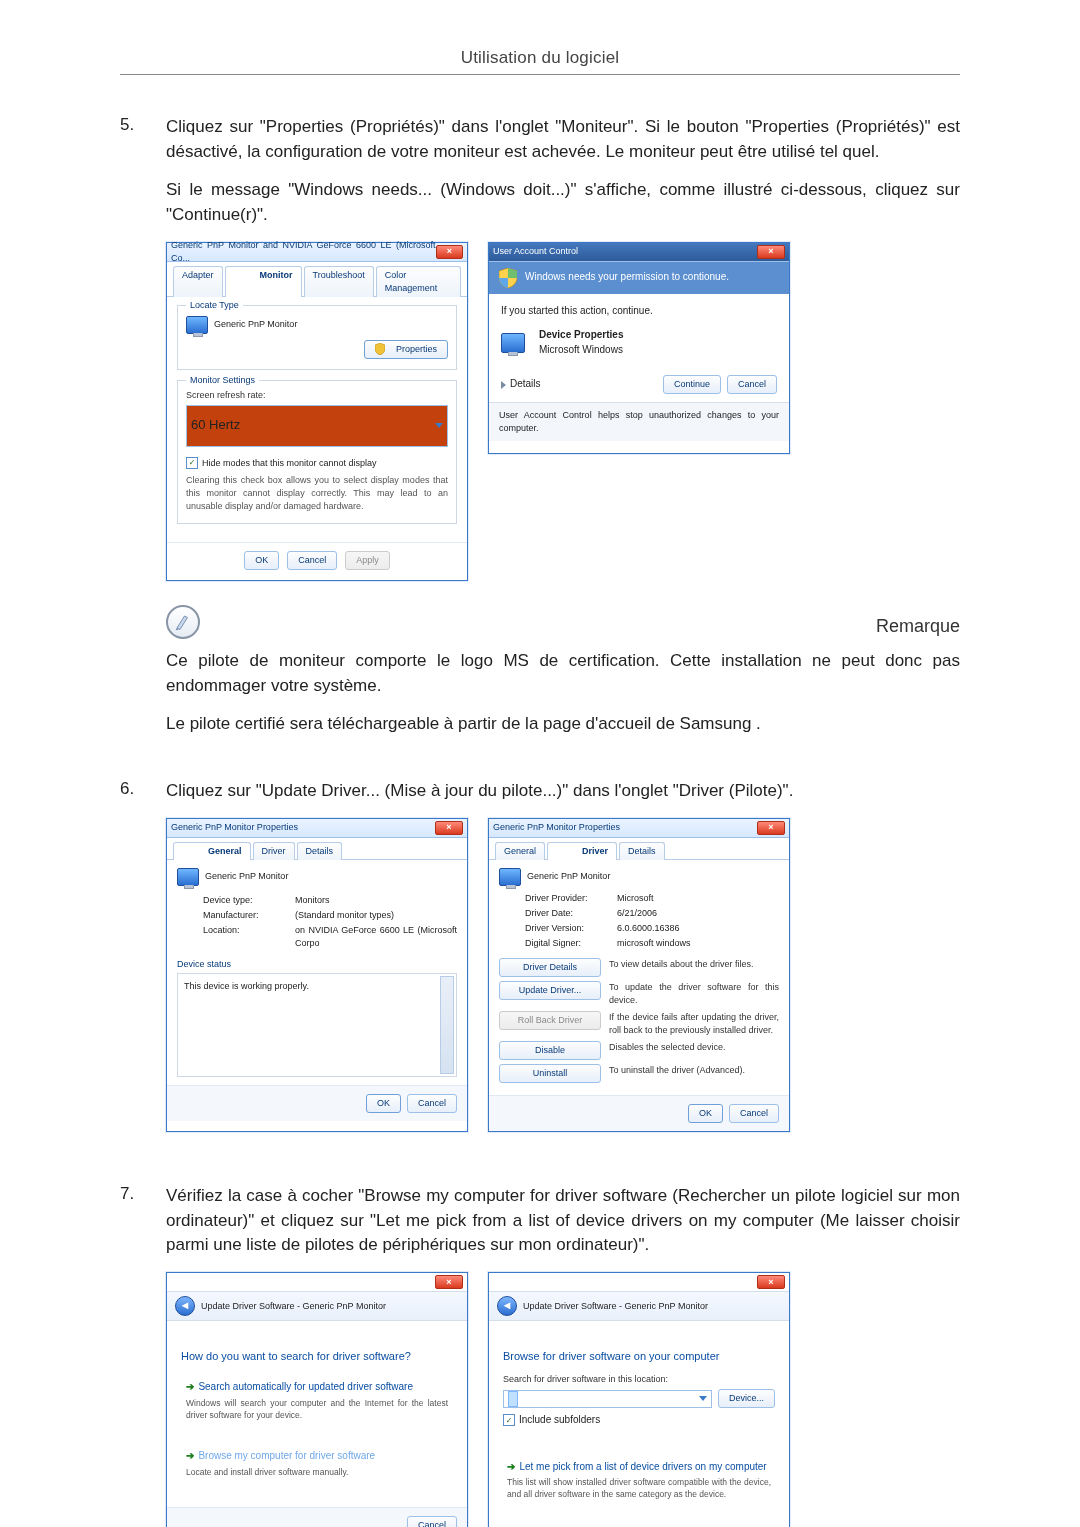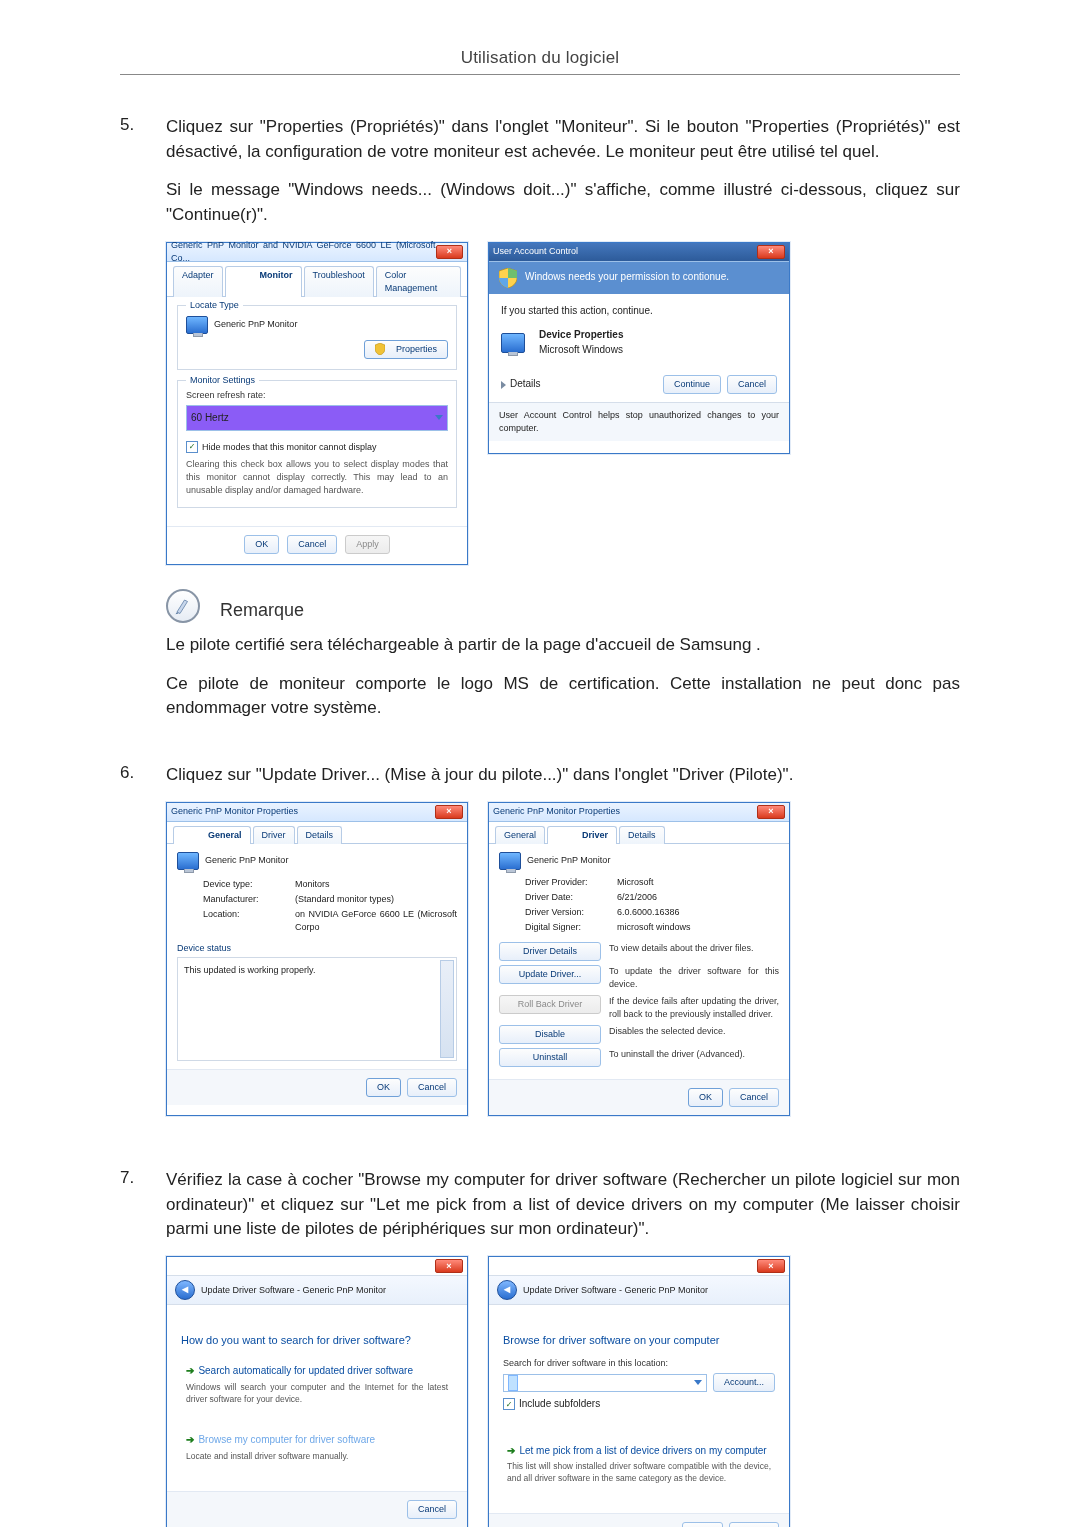--- a/index.html
+++ b/index.html
@@ -132,34 +132,34 @@
   .btn.muted { color:#8a8a8a; border-color:#cbcbcb; background:linear-gradient(#f6f6f6,#ececec);}
   .bottom-buttons {
     display:flex; gap:8px; justify-content:center;
     padding:8px 0 10px 0;
     border-top:1px solid #e2e9f3;
   }
   .select {
     border:1px solid #9cc0e8;
     height:16px;
     display:flex;align-items:center;justify-content:space-between;
-    padding:4px 4px;font-size:10px;background:#8b5cf6;
+    padding:12px 4px;font-size:13px;background:#c2410c;
   }
   .chev { width:0;height:0;border-left:4px solid transparent;border-right:4px solid transparent;border-top:5px solid #3a79c8; }
   .chk { width:10px;height:10px;border:1px solid #5a8fcc;display:inline-flex;align-items:center;justify-content:center;background:#fff;margin-right:4px;font-size:8px;color:#1e6b1e; }
   .icon-monitor { width:20px;height:16px;display:inline-block;background:linear-gradient(#6fb6ff,#2a6ed0);border:1px solid #1e4f9a;border-radius:2px;margin-right:6px;position:relative;}
   .icon-monitor::after{content:"";position:absolute;bottom:-4px;left:6px;width:8px;height:3px;background:#b9c5d6;border:1px solid #8d99aa;border-top:none;}
   .icon-shield { width:18px;height:20px;display:inline-block;margin-right:8px;position:relative;}
   .icon-shield svg{display:block}
   .row { display:flex;align-items:center; }
   .small-note{font-size:9px;color:#333;}
   .uac-body{padding:10px 12px 8px 12px;font-size:10px;}
   .uac-blue{background:#5b8fd0;color:#fff;padding:6px 10px;font-size:10px;}
   .uac-foot{border-top:1px solid #d5deea;padding:6px 10px;font-size:9px;background:#f3f7fc;}
-  .remark-row{display:flex;align-items:flex-end;gap:20px;margin:14px 0 10px 0;}
+  .remark-row{display:flex;align-items:flex-end;gap:8px;margin:14px 0 10px 0;justify-content:space-between;}
   .remark-icon{width:30px;height:30px;border-radius:50%;border:2px solid #8895a6;display:flex;align-items:center;justify-content:center;background:linear-gradient(#fff,#e6ecf4);}
   .remark-icon svg{display:block}
   .field-row{display:flex;gap:14px;font-size:9px;margin:2px 0;}
   .field-row .lbl{min-width:78px;color:#222;}
   .link-blue{color:#0a4ea2;margin-top:18px;}
   .wizard-body{padding:10px 14px 14px 14px;font-size:10px;}
   .wizard-option{margin:10px 0;}
   .wizard-option .hdr{color:#0a4ea2;font-size:10px;}
   .wizard-option .sub{font-size:8.5px;color:#555;margin-top:2px;}
   .arrow-bullet{color:#1e7e1e;margin-right:4px;font-weight:bold;}
@@ -275,22 +275,22 @@
 
         <div class="remark-row">
           <span class="remark-icon">
             <svg width="18" height="18" viewBox="0 0 24 24">
                 <path d="M4 20 L14 4 L18 6 L8 22 Z" fill="#c7d6eb" stroke="#5a7aa2" stroke-width="1"></path>
                 <path d="M4 20 L2 23 L6 22 Z" fill="#5a7aa2"></path>
               </svg>
           </span>
           <span style="font-size:18px;color:#333">Remarque</span>
         </div>
+        <p>Ce pilote de moniteur comporte le logo MS de certification. Cette installation ne peut donc pas endommager votre système.</p>
         <p>Le pilote certifié sera téléchargeable à partir de la page d'accueil de Samsung .</p>
-        <p>Ce pilote de moniteur comporte le logo MS de certification. Cette installation ne peut donc pas endommager votre système.</p>
       </div>
     </li>
 
     <li>
       <div class="step-num">6.</div>
       <div class="step-body">
         <p>Cliquez sur "Update Driver... (Mise à jour du pilote...)" dans l'onglet "Driver (Pilote)".</p>
 
         <div class="fig-row">
 
@@ -318,21 +318,21 @@
                     <span class="lbl">Manufacturer:</span>
                     <span>(Standard monitor types)</span>
                   </div>
                 <div class="field-row">
                     <span class="lbl">Location:</span>
                     <span>on NVIDIA GeForce 6600 LE (Microsoft Corpo</span>
                   </div>
               </div>
               <div style="margin-top:8px;font-size:9px;color:#083a77">Device status</div>
               <div style="border:1px solid #cfd9e6;height:90px;padding:6px;font-size:9px;background:#fff;margin-top:2px;position:relative;">
-                <span>This updated is working properly.</span>
+                <span>This device is working properly.</span>
                 <div style="position:absolute;right:2px;top:2px;bottom:2px;width:12px;background:linear-gradient(#e9eff8,#d6e2f1);border:1px solid #b7cce6;"></div>
               </div>
             </div>
             <div class="btn-right">
               <span class="btn primary">OK</span>
               <span class="btn">Cancel</span>
             </div>
           </div>
 
           <div class="fig" style="width:300px;">
@@ -442,21 +442,21 @@
               <span>Update Driver Software - Generic PnP Monitor</span>
             </div>
             <div class="wizard-body">
               <div class="link-blue" style="font-size:11px;margin-bottom:8px;">Browse for driver software on your computer</div>
               <div class="small-note">Search for driver software in this location:</div>
               <div class="row" style="gap:6px;margin-top:3px;">
                 <div class="pathbox">
                   <span class="highlight-path"></span>
                   <span class="chev" style="margin-left:auto"></span>
                 </div>
-                <span class="btn">Account...</span>
+                <span class="btn">Device...</span>
               </div>
               <div class="row" style="margin-top:5px;">
                 <span class="chk">✓</span>
                 <span>Include subfolders</span>
               </div>
 
               <div class="wizard-option" style="margin-top:28px;padding:4px;">
                 <div class="hdr"><span class="arrow-bullet">➔</span><span>Let me pick from a list of device drivers on my computer</span></div>
                 <div class="sub">This list will show installed driver software compatible with the device, and all driver software in the same category as the device.</div>
               </div>

